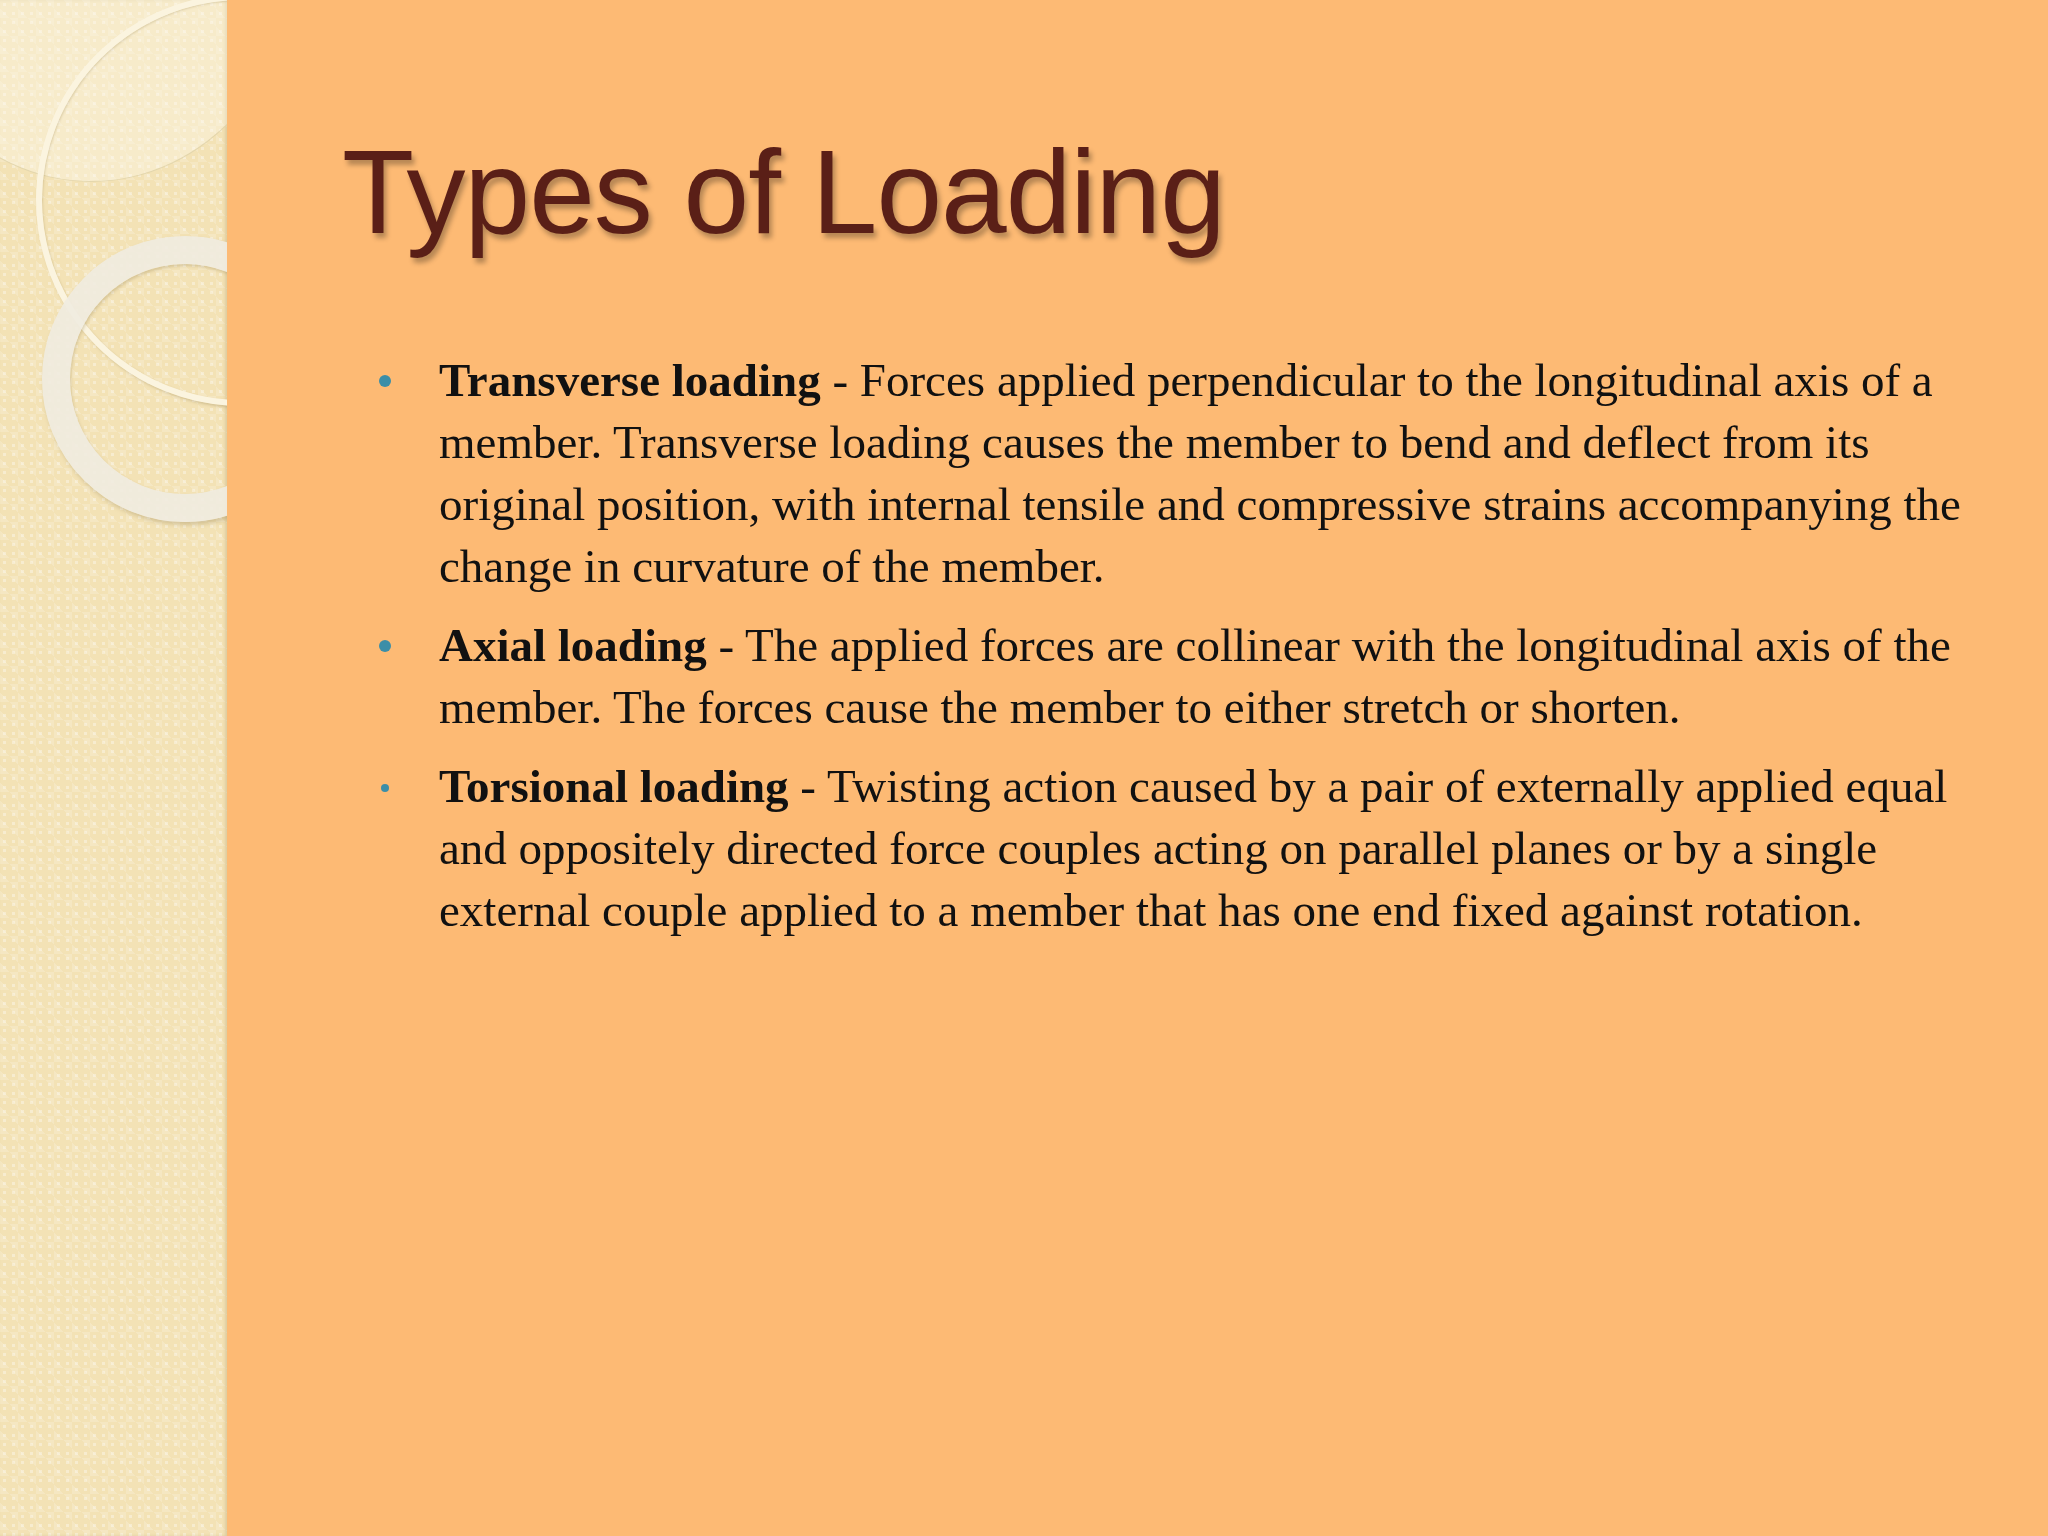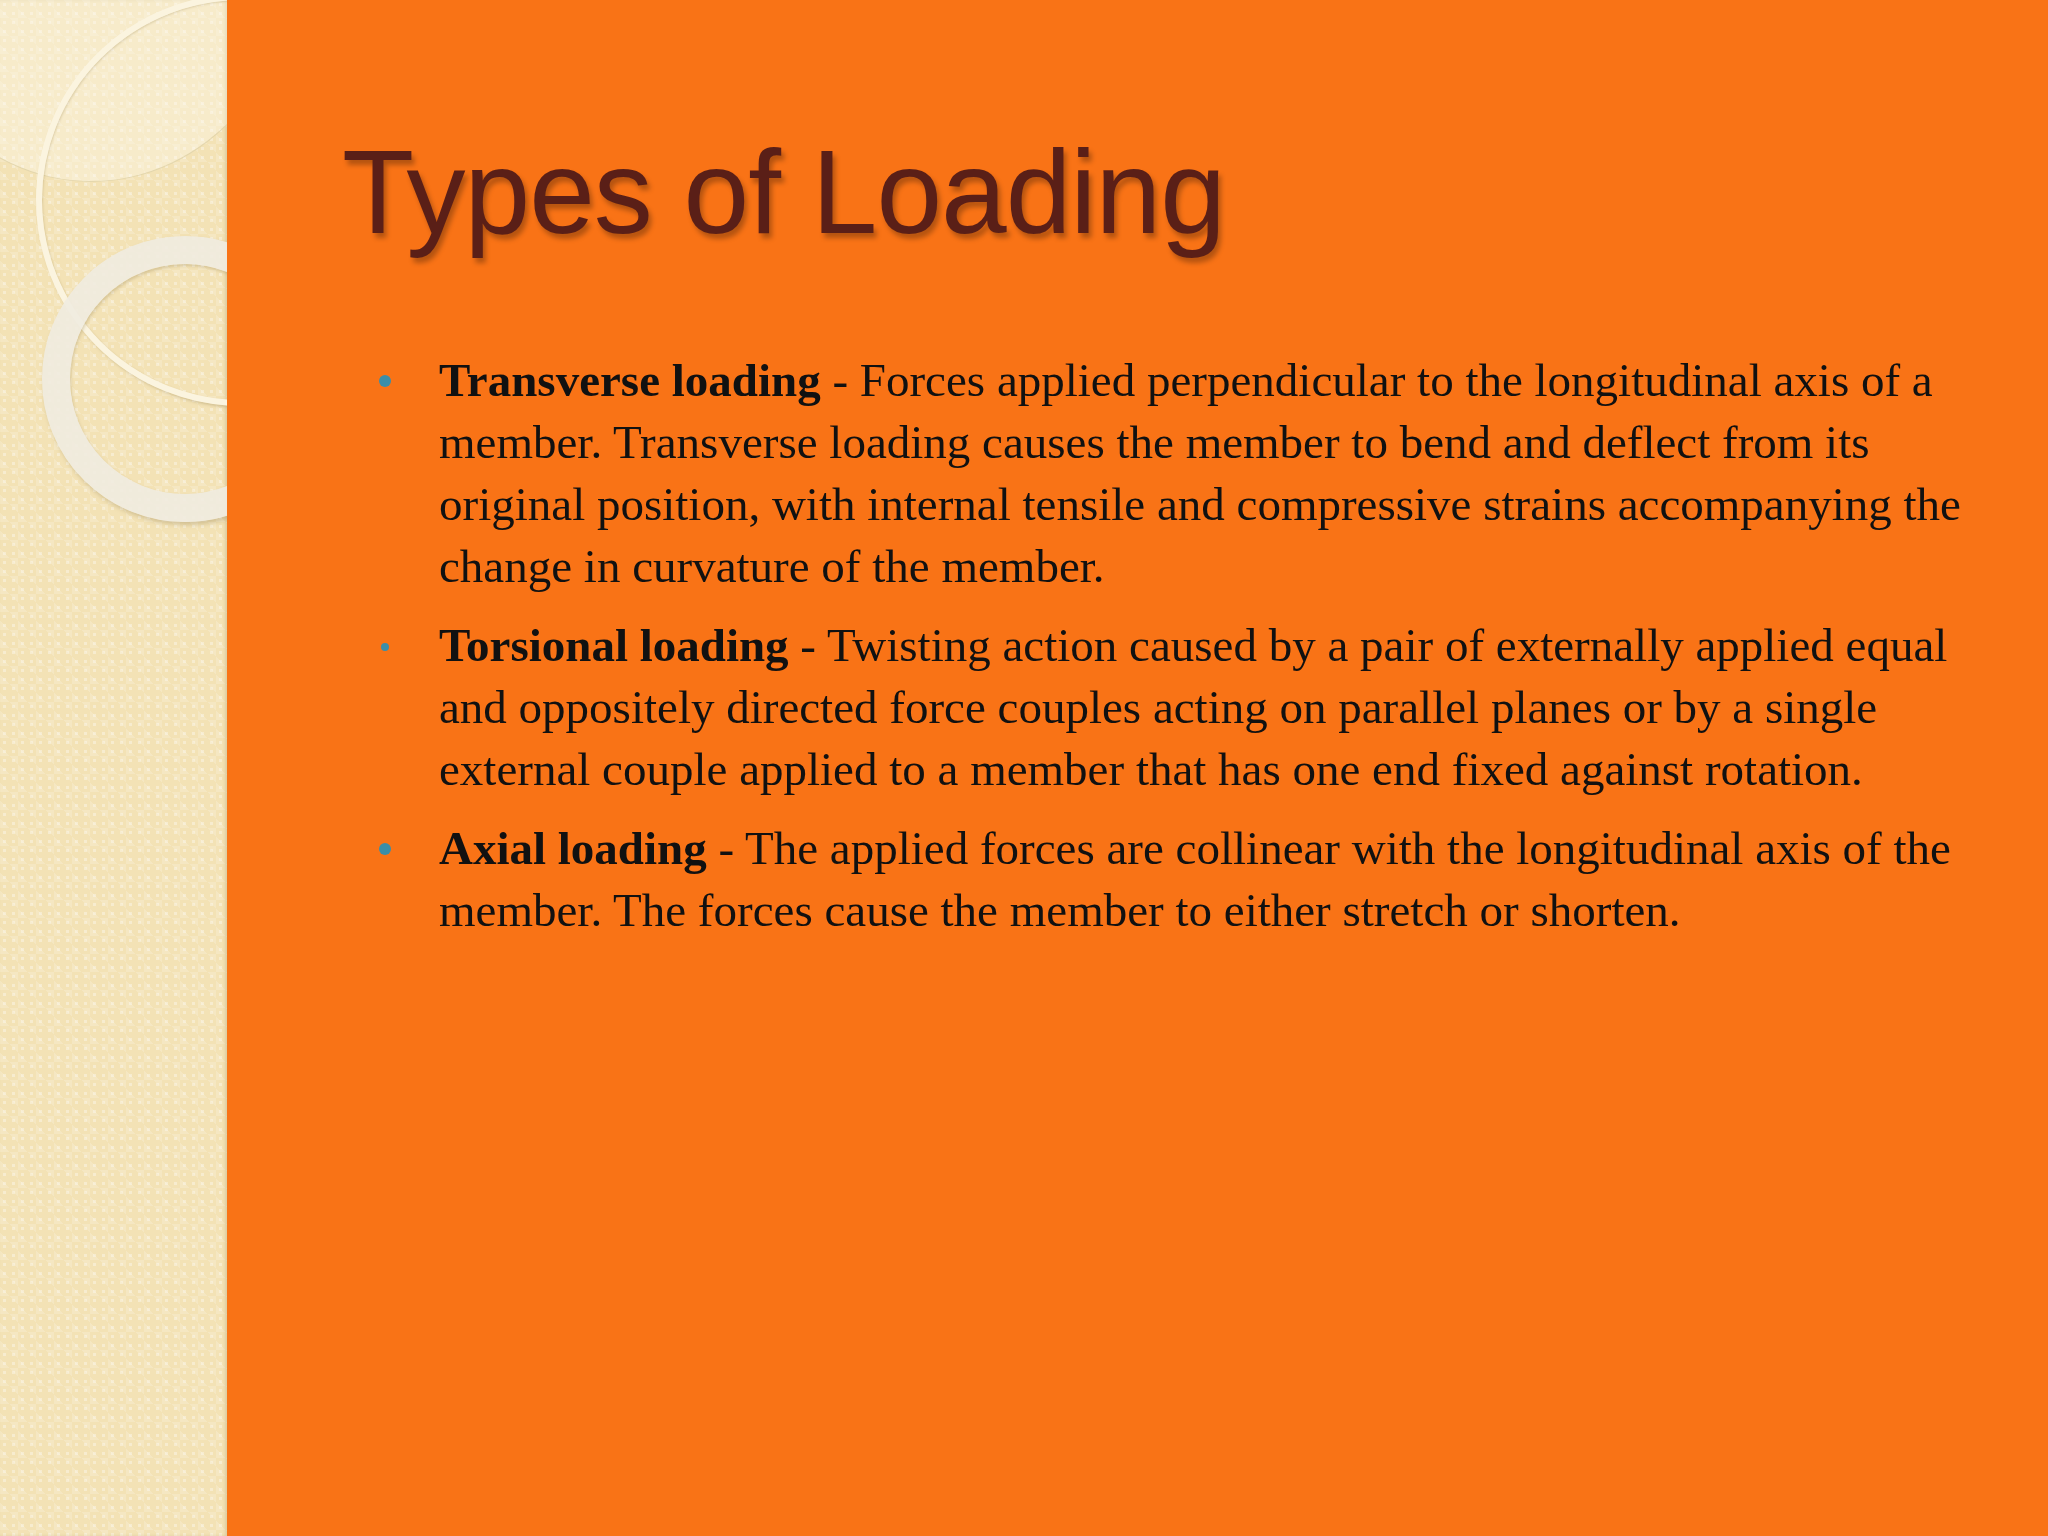--- a/index.html
+++ b/index.html
@@ -7,21 +7,21 @@
       padding: 0;
       width: 2048px;
       height: 1536px;
       overflow: hidden;
       background: #ffffff;
     }
     .slide {
       position: relative;
       width: 2048px;
       height: 1536px;
-      background: #f97316;
+      background: #fdba74;
     }
     .sidebar {
       position: absolute;
       left: 0;
       top: 0;
       width: 227px;
       height: 1536px;
       background-color: #f3e2b5;
       background-image:
         radial-gradient(circle at 50% 50%, rgba(255,255,255,0.35) 1.5px, transparent 2px),
@@ -122,22 +122,22 @@
   </div>
 
   <h1 class="title">Types of Loading</h1>
 
   <ul class="content">
     <li class="bullet-item">
       <span class="bullet-dot"></span>
       <span class="term">Transverse loading</span><span> - </span><span>Forces applied perpendicular to the longitudinal axis of a member. Transverse loading causes the member to bend and deflect from its original position, with internal tensile and compressive strains accompanying the change in curvature of the member.</span>
     </li>
     <li class="bullet-item">
+      <span class="bullet-dot"></span>
+      <span class="term">Axial loading</span><span> - </span><span>The applied forces are collinear with the longitudinal axis of the member. The forces cause the member to either stretch or shorten.</span>
+    </li>
+    <li class="bullet-item">
       <span class="bullet-dot small"></span>
       <span class="term">Torsional loading</span><span> - </span><span>Twisting action caused by a pair of externally applied equal and oppositely directed force couples acting on parallel planes or by a single external couple applied to a member that has one end fixed against rotation.</span>
-    </li>
-    <li class="bullet-item">
-      <span class="bullet-dot"></span>
-      <span class="term">Axial loading</span><span> - </span><span>The applied forces are collinear with the longitudinal axis of the member. The forces cause the member to either stretch or shorten.</span>
     </li>
   </ul>
 
 </div>
 
 </body></html>

